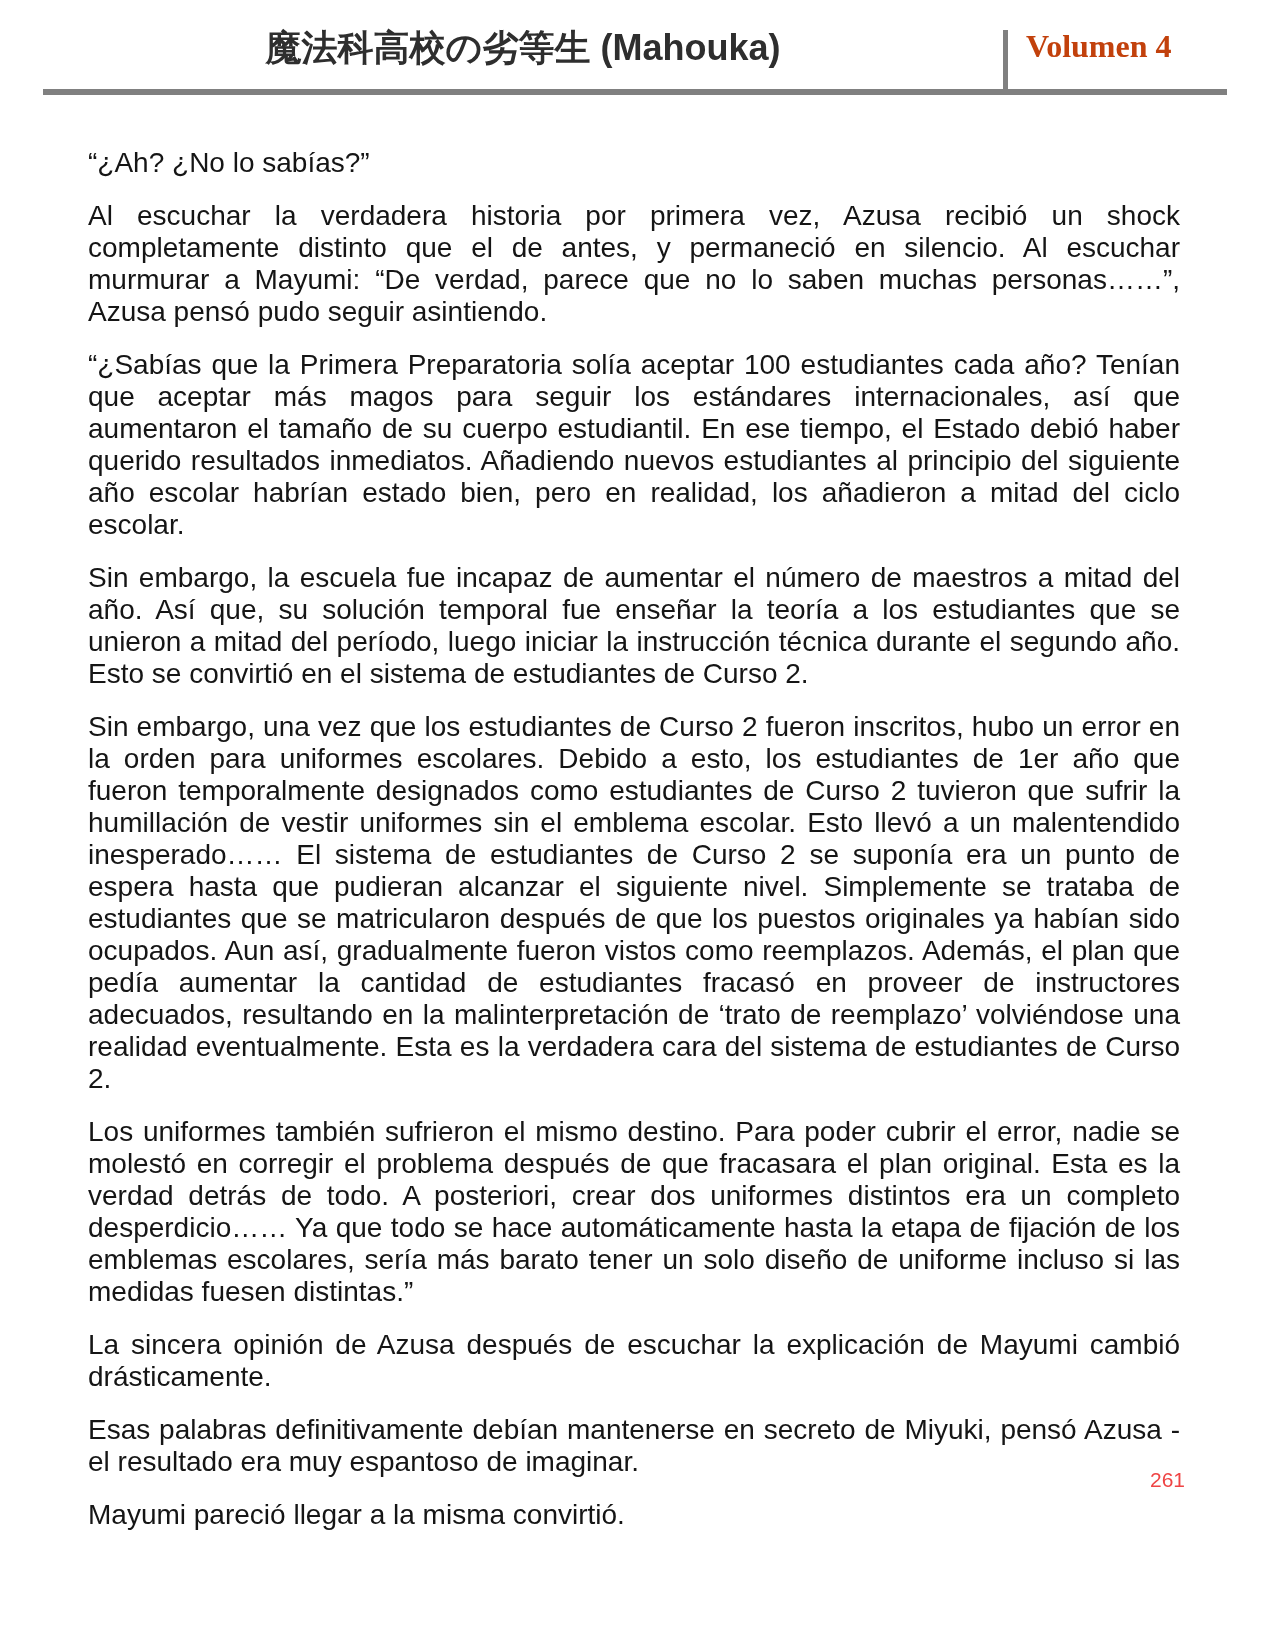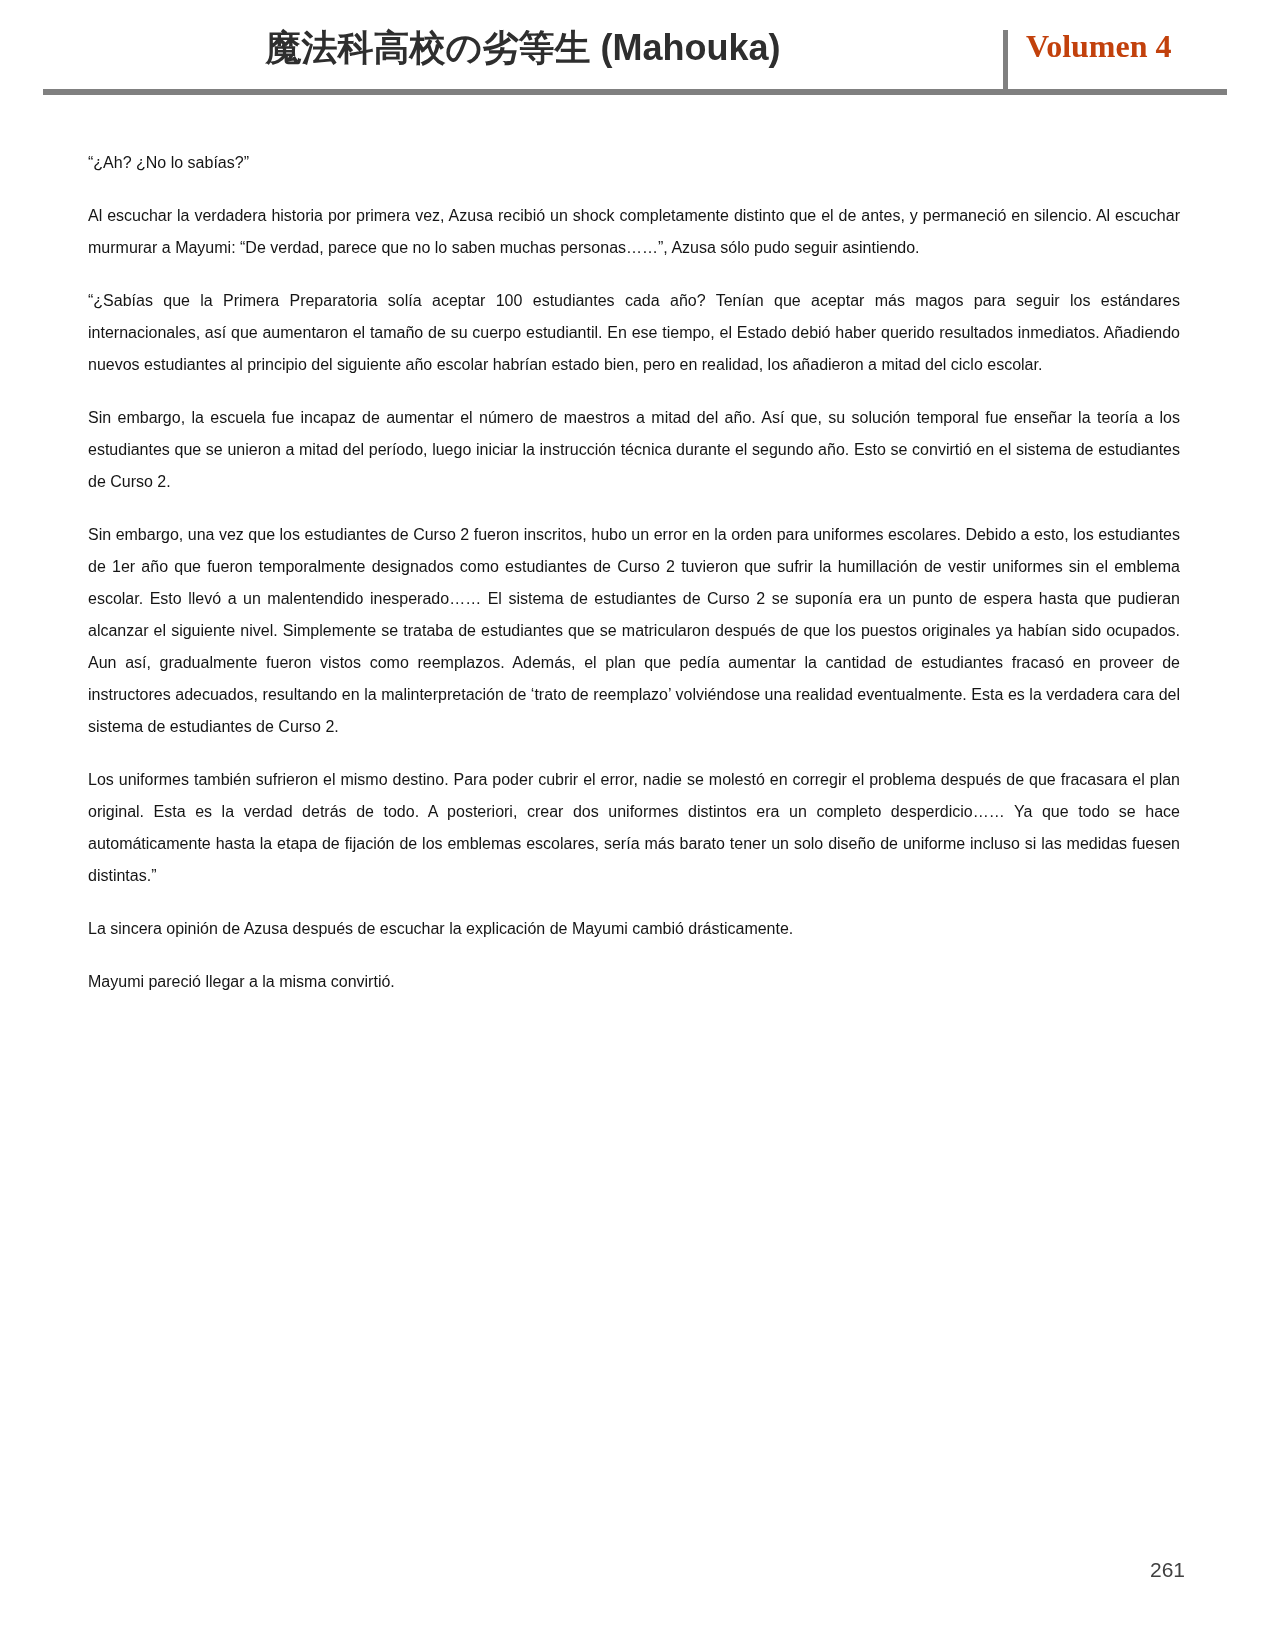--- a/index.html
+++ b/index.html
@@ -61,53 +61,54 @@
     height: 6px;
     background: #808080;
   }
 
   
   .content {
     margin: 32px 95px 0 88px;
   }
   .content p {
     margin: 12px 0 21px 0;
-    font-size: 16px;
+    font-size: 28px;
     line-height: 32px;
     text-align: justify;
     color: #151515;
   }
 
   
   .page-number {
     position: absolute;
     right: 90px;
-    top: 1558px;
+    top: 1468px;
     font-size: 21px;
-    color: #404040;
+    color: #ef4444;
   }
 </style>
 </head>
 <body>
 
 <div class="page">
 
   <div class="header">
     <div class="header-title">魔法科高校の劣等生 (Mahouka)</div>
     <div class="header-vbar"></div>
     <div class="header-volume">Volumen 4</div>
     <div class="header-rule"></div>
   </div>
 
   <div class="content">
     <p>“¿Ah? ¿No lo sabías?”</p>
-    <p>Al escuchar la verdadera historia por primera vez, Azusa recibió un shock completamente distinto que el de antes, y permaneció en silencio. Al escuchar murmurar a Mayumi: “De verdad, parece que no lo saben muchas personas……”, Azusa sólo pudo seguir asintiendo.</p>
+    <p>Al escuchar la verdadera historia por primera vez, Azusa recibió un shock completamente distinto que el de antes, y permaneció en silencio. Al escuchar murmurar a Mayumi: “De verdad, parece que no lo saben muchas personas……”, Azusa pensó pudo seguir asintiendo.</p>
     <p>“¿Sabías que la Primera Preparatoria solía aceptar 100 estudiantes cada año? Tenían que aceptar más magos para seguir los estándares internacionales, así que aumentaron el tamaño de su cuerpo estudiantil. En ese tiempo, el Estado debió haber querido resultados inmediatos. Añadiendo nuevos estudiantes al principio del siguiente año escolar habrían estado bien, pero en realidad, los añadieron a mitad del ciclo escolar.</p>
     <p>Sin embargo, la escuela fue incapaz de aumentar el número de maestros a mitad del año. Así que, su solución temporal fue enseñar la teoría a los estudiantes que se unieron a mitad del período, luego iniciar la instrucción técnica durante el segundo año. Esto se convirtió en el sistema de estudiantes de Curso 2.</p>
     <p>Sin embargo, una vez que los estudiantes de Curso 2 fueron inscritos, hubo un error en la orden para uniformes escolares. Debido a esto, los estudiantes de 1er año que fueron temporalmente designados como estudiantes de Curso 2 tuvieron que sufrir la humillación de vestir uniformes sin el emblema escolar. Esto llevó a un malentendido inesperado…… El sistema de estudiantes de Curso 2 se suponía era un punto de espera hasta que pudieran alcanzar el siguiente nivel. Simplemente se trataba de estudiantes que se matricularon después de que los puestos originales ya habían sido ocupados. Aun así, gradualmente fueron vistos como reemplazos. Además, el plan que pedía aumentar la cantidad de estudiantes fracasó en proveer de instructores adecuados, resultando en la malinterpretación de ‘trato de reemplazo’ volviéndose una realidad eventualmente. Esta es la verdadera cara del sistema de estudiantes de Curso 2.</p>
     <p>Los uniformes también sufrieron el mismo destino. Para poder cubrir el error, nadie se molestó en corregir el problema después de que fracasara el plan original. Esta es la verdad detrás de todo. A posteriori, crear dos uniformes distintos era un completo desperdicio…… Ya que todo se hace automáticamente hasta la etapa de fijación de los emblemas escolares, sería más barato tener un solo diseño de uniforme incluso si las medidas fuesen distintas.”</p>
     <p>La sincera opinión de Azusa después de escuchar la explicación de Mayumi cambió drásticamente.</p>
+    <p>Esas palabras definitivamente debían mantenerse en secreto de Miyuki, pensó Azusa - el resultado era muy espantoso de imaginar.</p>
     <p>Mayumi pareció llegar a la misma convirtió.</p>
   </div>
 
   <div class="page-number">261</div>
 
 </div>
 
 </body></html>

